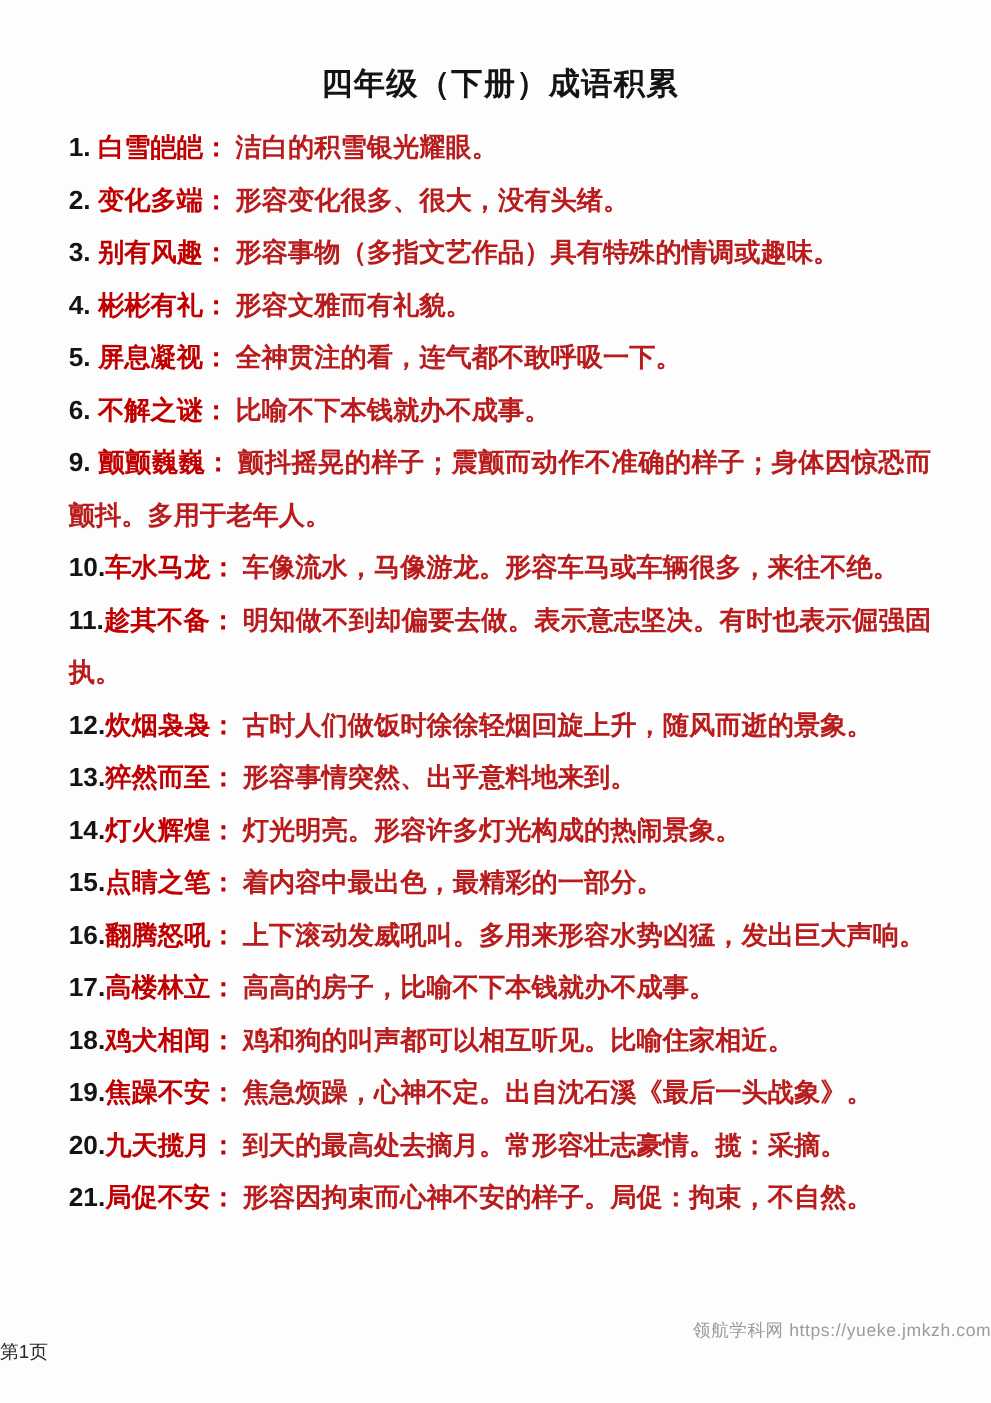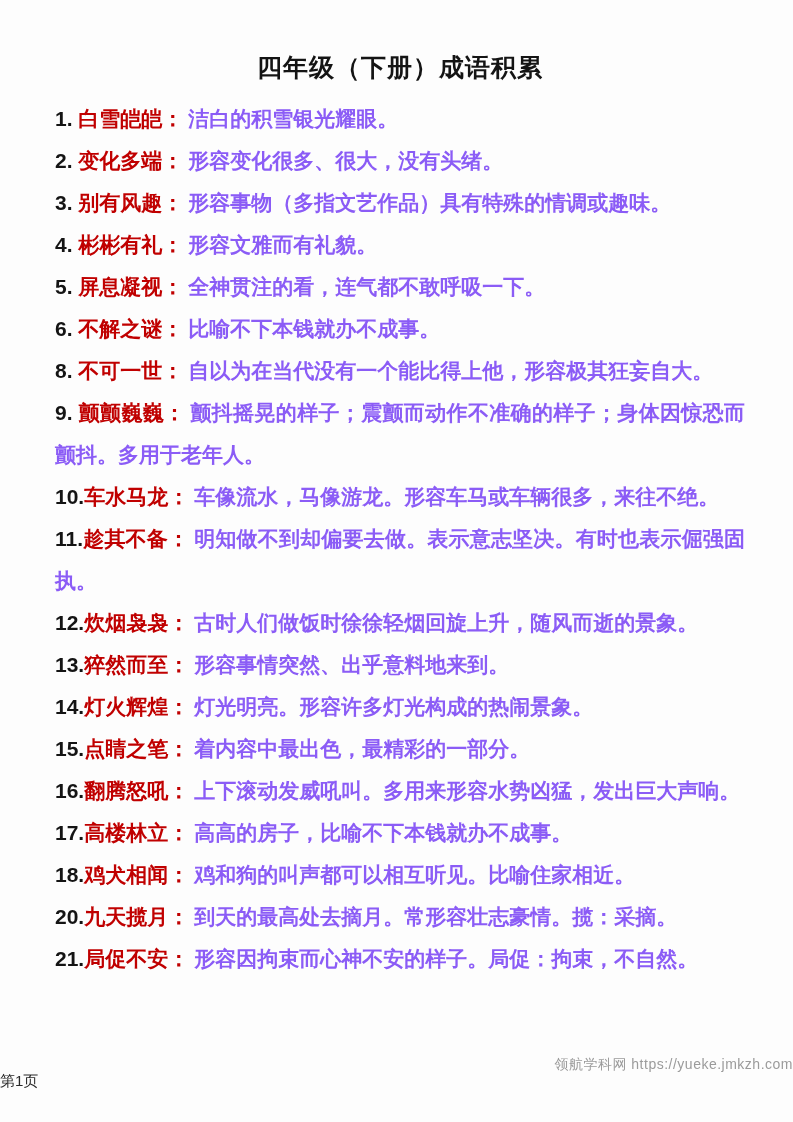--- a/index.html
+++ b/index.html
@@ -41,21 +41,21 @@
     white-space: pre;
   }
   .item .idiom {
     color: #c00000;
   }
   .item .colon {
     color: #c00000;
     margin-right: 5px;
   }
   .item .def {
-    color: #8b5cf6;
+    color: #b91c1c;
   }
   .footer {
     position: absolute;
     left: 0;
     right: 0;
     top: 1052px;
     height: 60px;
   }
   .watermark {
     position: absolute;
@@ -94,21 +94,20 @@
 
   <div class="item"><span class="num">3. </span><span class="idiom">别有风趣</span><span class="colon">：</span><span class="def">形容事物（多指文艺作品）具有特殊的情调或趣味。</span></div>
 
   <div class="item"><span class="num">4. </span><span class="idiom">彬彬有礼</span><span class="colon">：</span><span class="def">形容文雅而有礼貌。</span></div>
 
   <div class="item"><span class="num">5. </span><span class="idiom">屏息凝视</span><span class="colon">：</span><span class="def">全神贯注的看，连气都不敢呼吸一下。</span></div>
 
   <div class="item"><span class="num">6. </span><span class="idiom">不解之谜</span><span class="colon">：</span><span class="def">比喻不下本钱就办不成事。</span></div>
 
 
-  <div class="item"><span class="num">8. </span><span class="idiom">不可一世</span><span class="colon">：</span><span class="def">自以为在当代没有一个能比得上他，形容极其狂妄自大。</span></div>
 
   <div class="item"><span class="num">9. </span><span class="idiom">颤颤巍巍</span><span class="colon">：</span><span class="def">颤抖摇晃的样子；震颤而动作不准确的样子；身体因惊恐而颤抖。多用于老年人。</span></div>
 
   <div class="item"><span class="num">10.</span><span class="idiom">车水马龙</span><span class="colon">：</span><span class="def">车像流水，马像游龙。形容车马或车辆很多，来往不绝。</span></div>
 
   <div class="item"><span class="num">11.</span><span class="idiom">趁其不备</span><span class="colon">：</span><span class="def">明知做不到却偏要去做。表示意志坚决。有时也表示倔强固执。</span></div>
 
   <div class="item"><span class="num">12.</span><span class="idiom">炊烟袅袅</span><span class="colon">：</span><span class="def">古时人们做饭时徐徐轻烟回旋上升，随风而逝的景象。</span></div>
 
   <div class="item"><span class="num">13.</span><span class="idiom">猝然而至</span><span class="colon">：</span><span class="def">形容事情突然、出乎意料地来到。</span></div>
@@ -116,20 +115,21 @@
   <div class="item"><span class="num">14.</span><span class="idiom">灯火辉煌</span><span class="colon">：</span><span class="def">灯光明亮。形容许多灯光构成的热闹景象。</span></div>
 
   <div class="item"><span class="num">15.</span><span class="idiom">点睛之笔</span><span class="colon">：</span><span class="def">着内容中最出色，最精彩的一部分。</span></div>
 
   <div class="item"><span class="num">16.</span><span class="idiom">翻腾怒吼</span><span class="colon">：</span><span class="def">上下滚动发威吼叫。多用来形容水势凶猛，发出巨大声响。</span></div>
 
   <div class="item"><span class="num">17.</span><span class="idiom">高楼林立</span><span class="colon">：</span><span class="def">高高的房子，比喻不下本钱就办不成事。</span></div>
 
   <div class="item"><span class="num">18.</span><span class="idiom">鸡犬相闻</span><span class="colon">：</span><span class="def">鸡和狗的叫声都可以相互听见。比喻住家相近。</span></div>
 
+  <div class="item"><span class="num">19.</span><span class="idiom">焦躁不安</span><span class="colon">：</span><span class="def">焦急烦躁，心神不定。出自沈石溪《最后一头战象》。</span></div>
 
   <div class="item"><span class="num">20.</span><span class="idiom">九天揽月</span><span class="colon">：</span><span class="def">到天的最高处去摘月。常形容壮志豪情。揽：采摘。</span></div>
 
   <div class="item"><span class="num">21.</span><span class="idiom">局促不安</span><span class="colon">：</span><span class="def">形容因拘束而心神不安的样子。局促：拘束，不自然。</span></div>
 </div>
 
   <div class="footer">
     <div class="watermark">领航学科网 https://yueke.jmkzh.com</div>
     <div class="page-number">第1页</div>
   </div>

